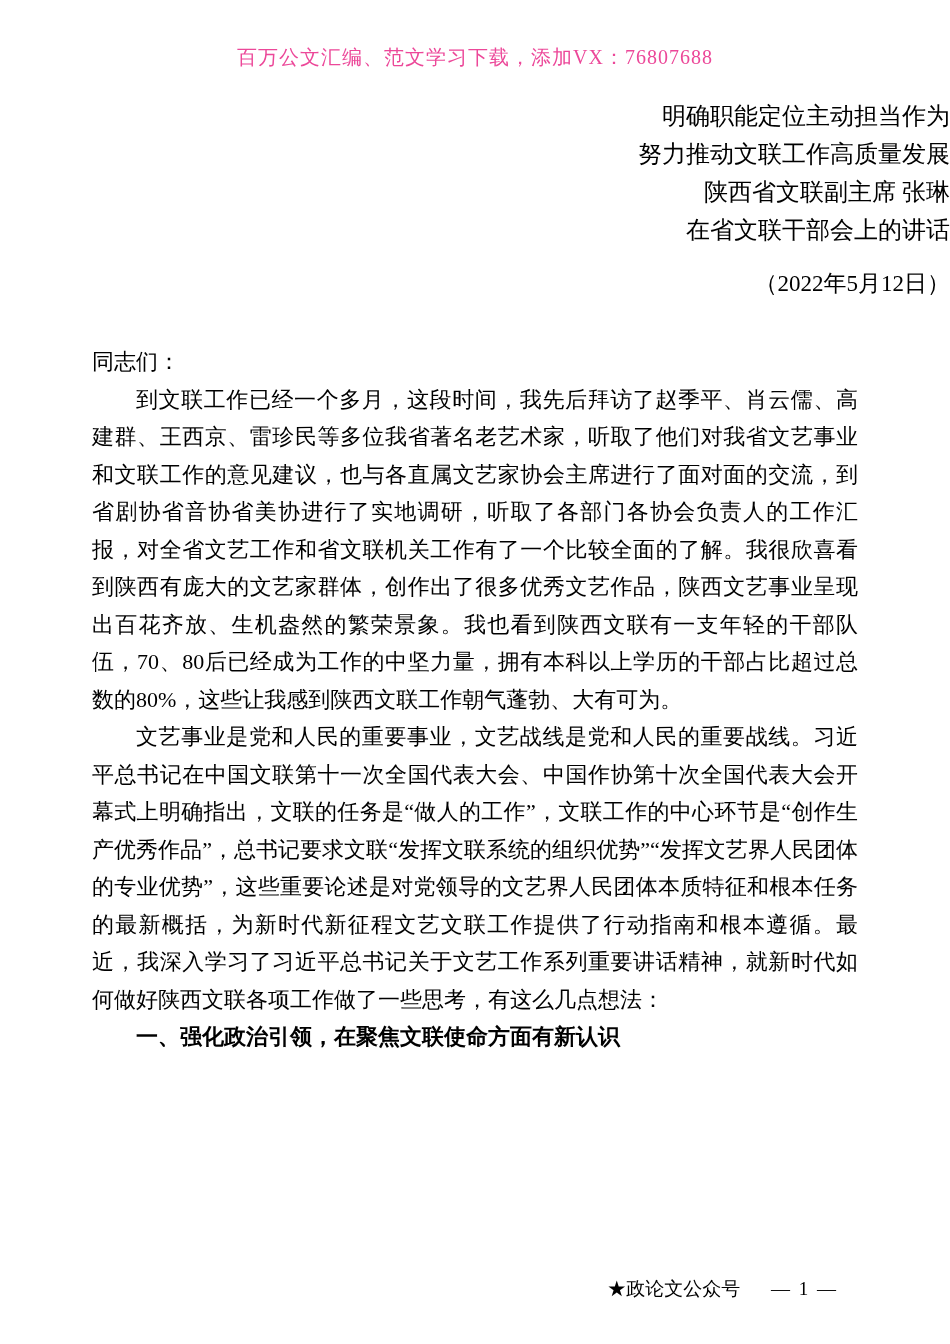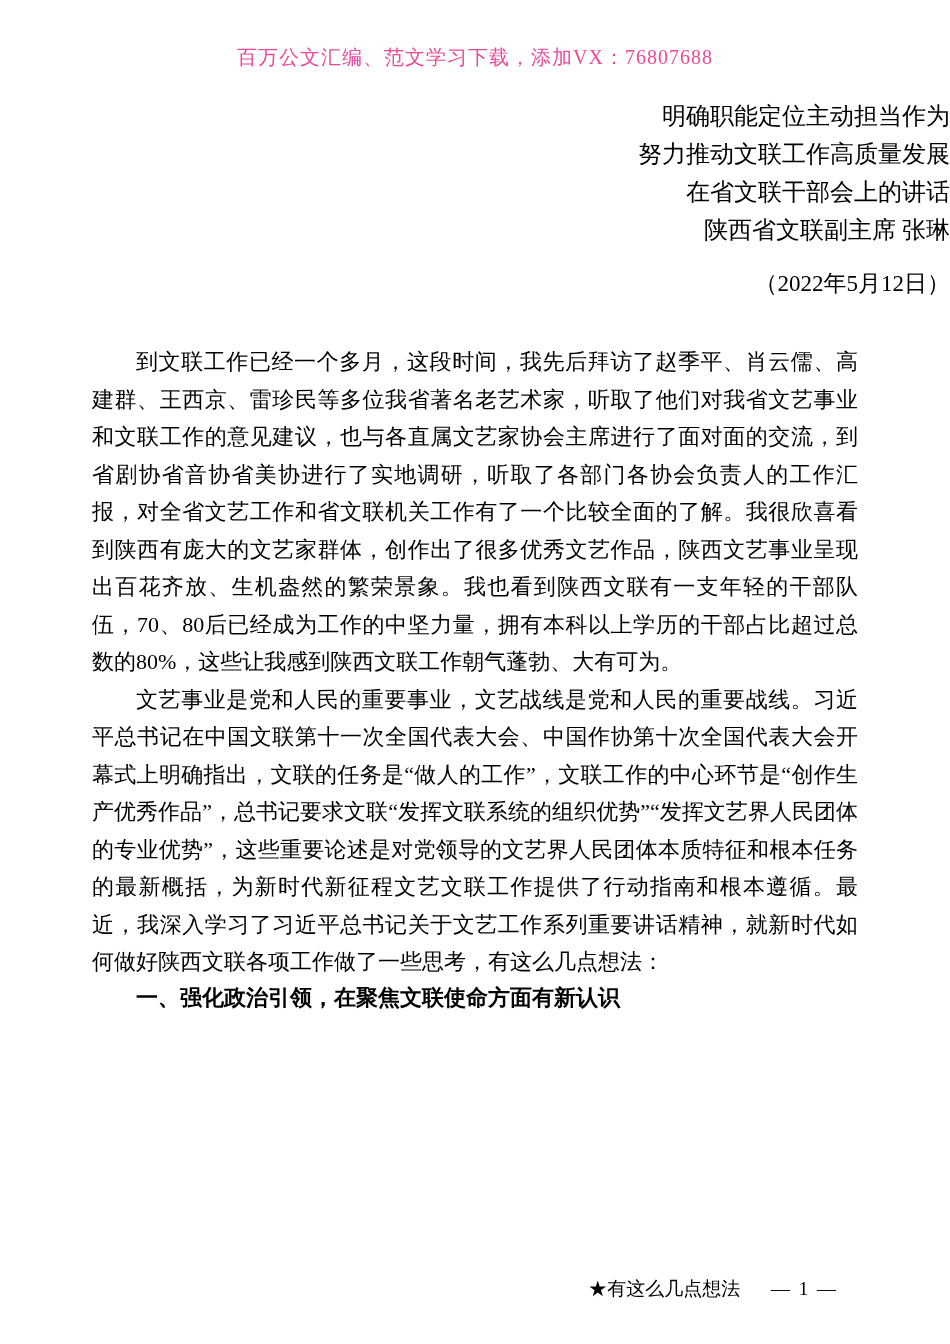--- a/index.html
+++ b/index.html
@@ -41,21 +41,20 @@
   }
   .doc-body p {
     margin: 0;
     text-indent: 2em;
   }
   .doc-body p.salutation {
     text-indent: 0;
   }
   .doc-body p.section-heading {
     font-weight: bold;
-    font-family: Liberation Mono, monospace;
   }
   .page-footer {
     position: absolute;
     right: 112px;
     bottom: 42px;
     font-size: 19px;
     color: #000000;
     white-space: nowrap;
   }
   .page-footer .pageno {
@@ -66,29 +65,30 @@
 </head>
 <body>
 
 <div class="page">
 
   <div class="watermark">百万公文汇编、范文学习下载，添加VX：76807688</div>
 
   <div class="doc-header">
     <div class="title-line">明确职能定位主动担当作为</div>
     <div class="title-line">努力推动文联工作高质量发展</div>
+    <div class="title-line">陕西省文联副主席 张琳</div>
     <div class="title-line">在省文联干部会上的讲话</div>
-    <div class="title-line">陕西省文联副主席 张琳</div>
     <div class="date-line">（2022年5月12日）</div>
   </div>
 
   <div class="doc-body">
+    <p class="salutation">同志们：</p>
     <p class="para">到文联工作已经一个多月，这段时间，我先后拜访了赵季平、肖云儒、高建群、王西京、雷珍民等多位我省著名老艺术家，听取了他们对我省文艺事业和文联工作的意见建议，也与各直属文艺家协会主席进行了面对面的交流，到省剧协省音协省美协进行了实地调研，听取了各部门各协会负责人的工作汇报，对全省文艺工作和省文联机关工作有了一个比较全面的了解。我很欣喜看到陕西有庞大的文艺家群体，创作出了很多优秀文艺作品，陕西文艺事业呈现出百花齐放、生机盎然的繁荣景象。我也看到陕西文联有一支年轻的干部队伍，70、80后已经成为工作的中坚力量，拥有本科以上学历的干部占比超过总数的80%，这些让我感到陕西文联工作朝气蓬勃、大有可为。</p>
     <p class="para">文艺事业是党和人民的重要事业，文艺战线是党和人民的重要战线。习近平总书记在中国文联第十一次全国代表大会、中国作协第十次全国代表大会开幕式上明确指出，文联的任务是“做人的工作”，文联工作的中心环节是“创作生产优秀作品”，总书记要求文联“发挥文联系统的组织优势”“发挥文艺界人民团体的专业优势”，这些重要论述是对党领导的文艺界人民团体本质特征和根本任务的最新概括，为新时代新征程文艺文联工作提供了行动指南和根本遵循。最近，我深入学习了习近平总书记关于文艺工作系列重要讲话精神，就新时代如何做好陕西文联各项工作做了一些思考，有这么几点想法：</p>
     <p class="section-heading">一、强化政治引领，在聚焦文联使命方面有新认识</p>
   </div>
 
   <div class="page-footer">
-    <span class="source">★有这么几点想法</span>
+    <span class="source">★政论文公众号</span>
     <span class="pageno">—  1  —</span>
   </div>
 
 </div>
 
 </body></html>

